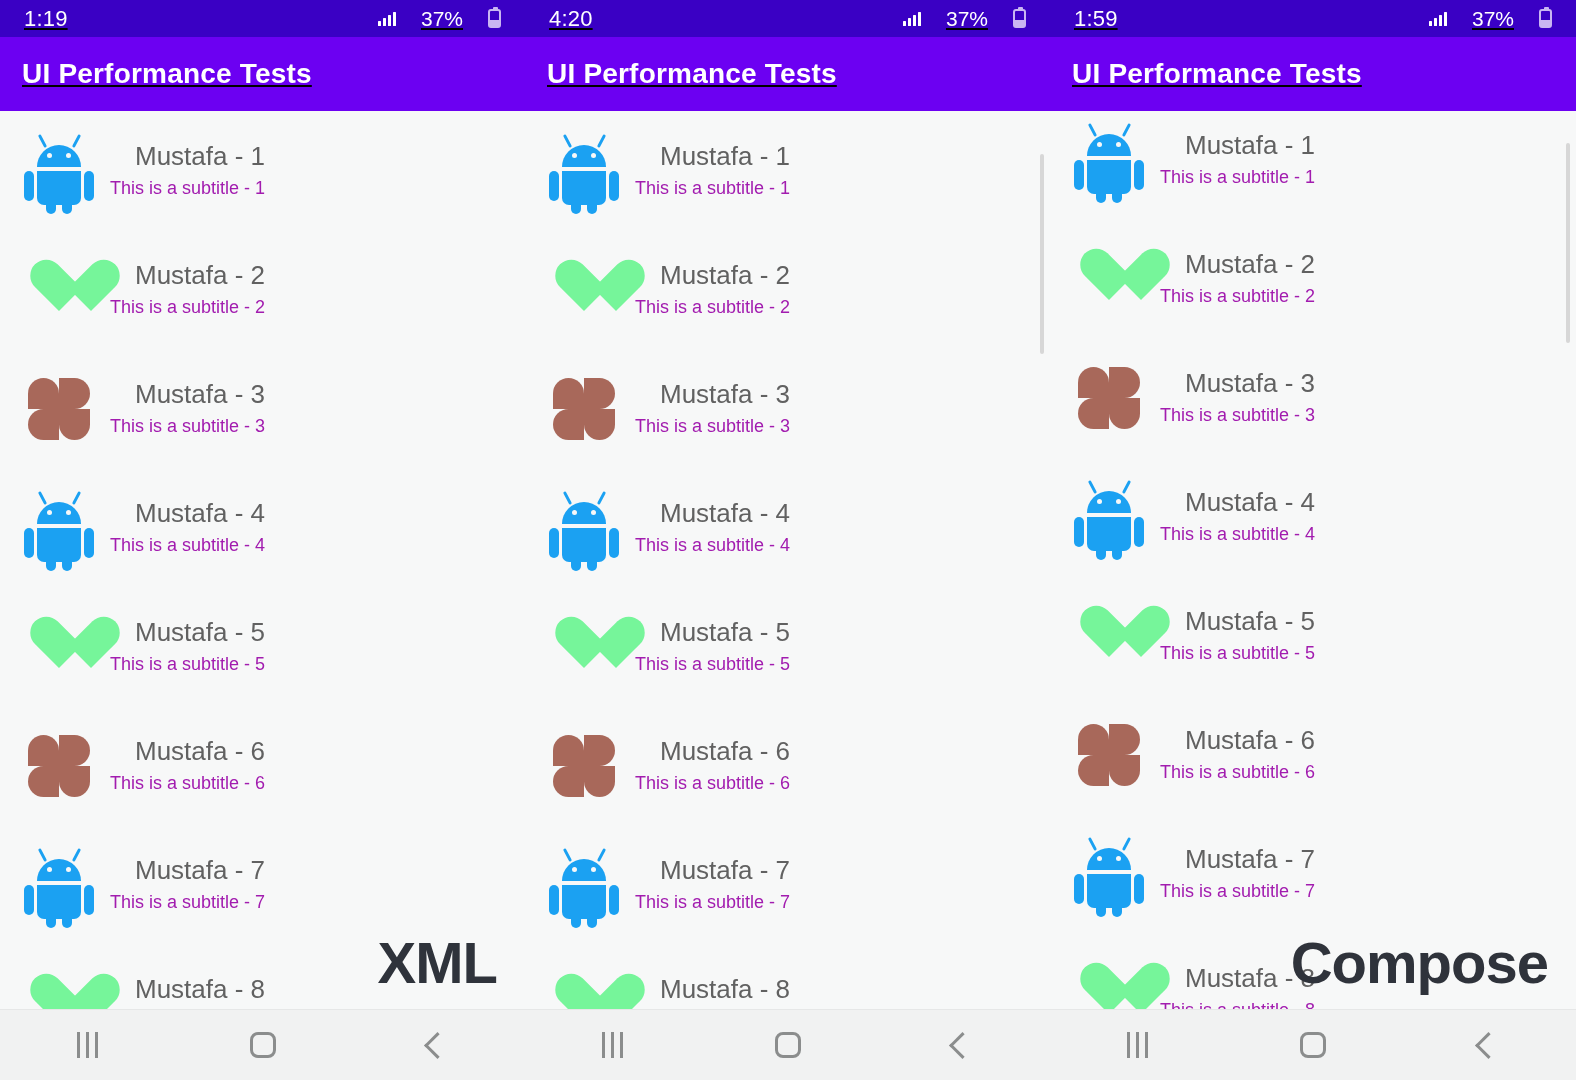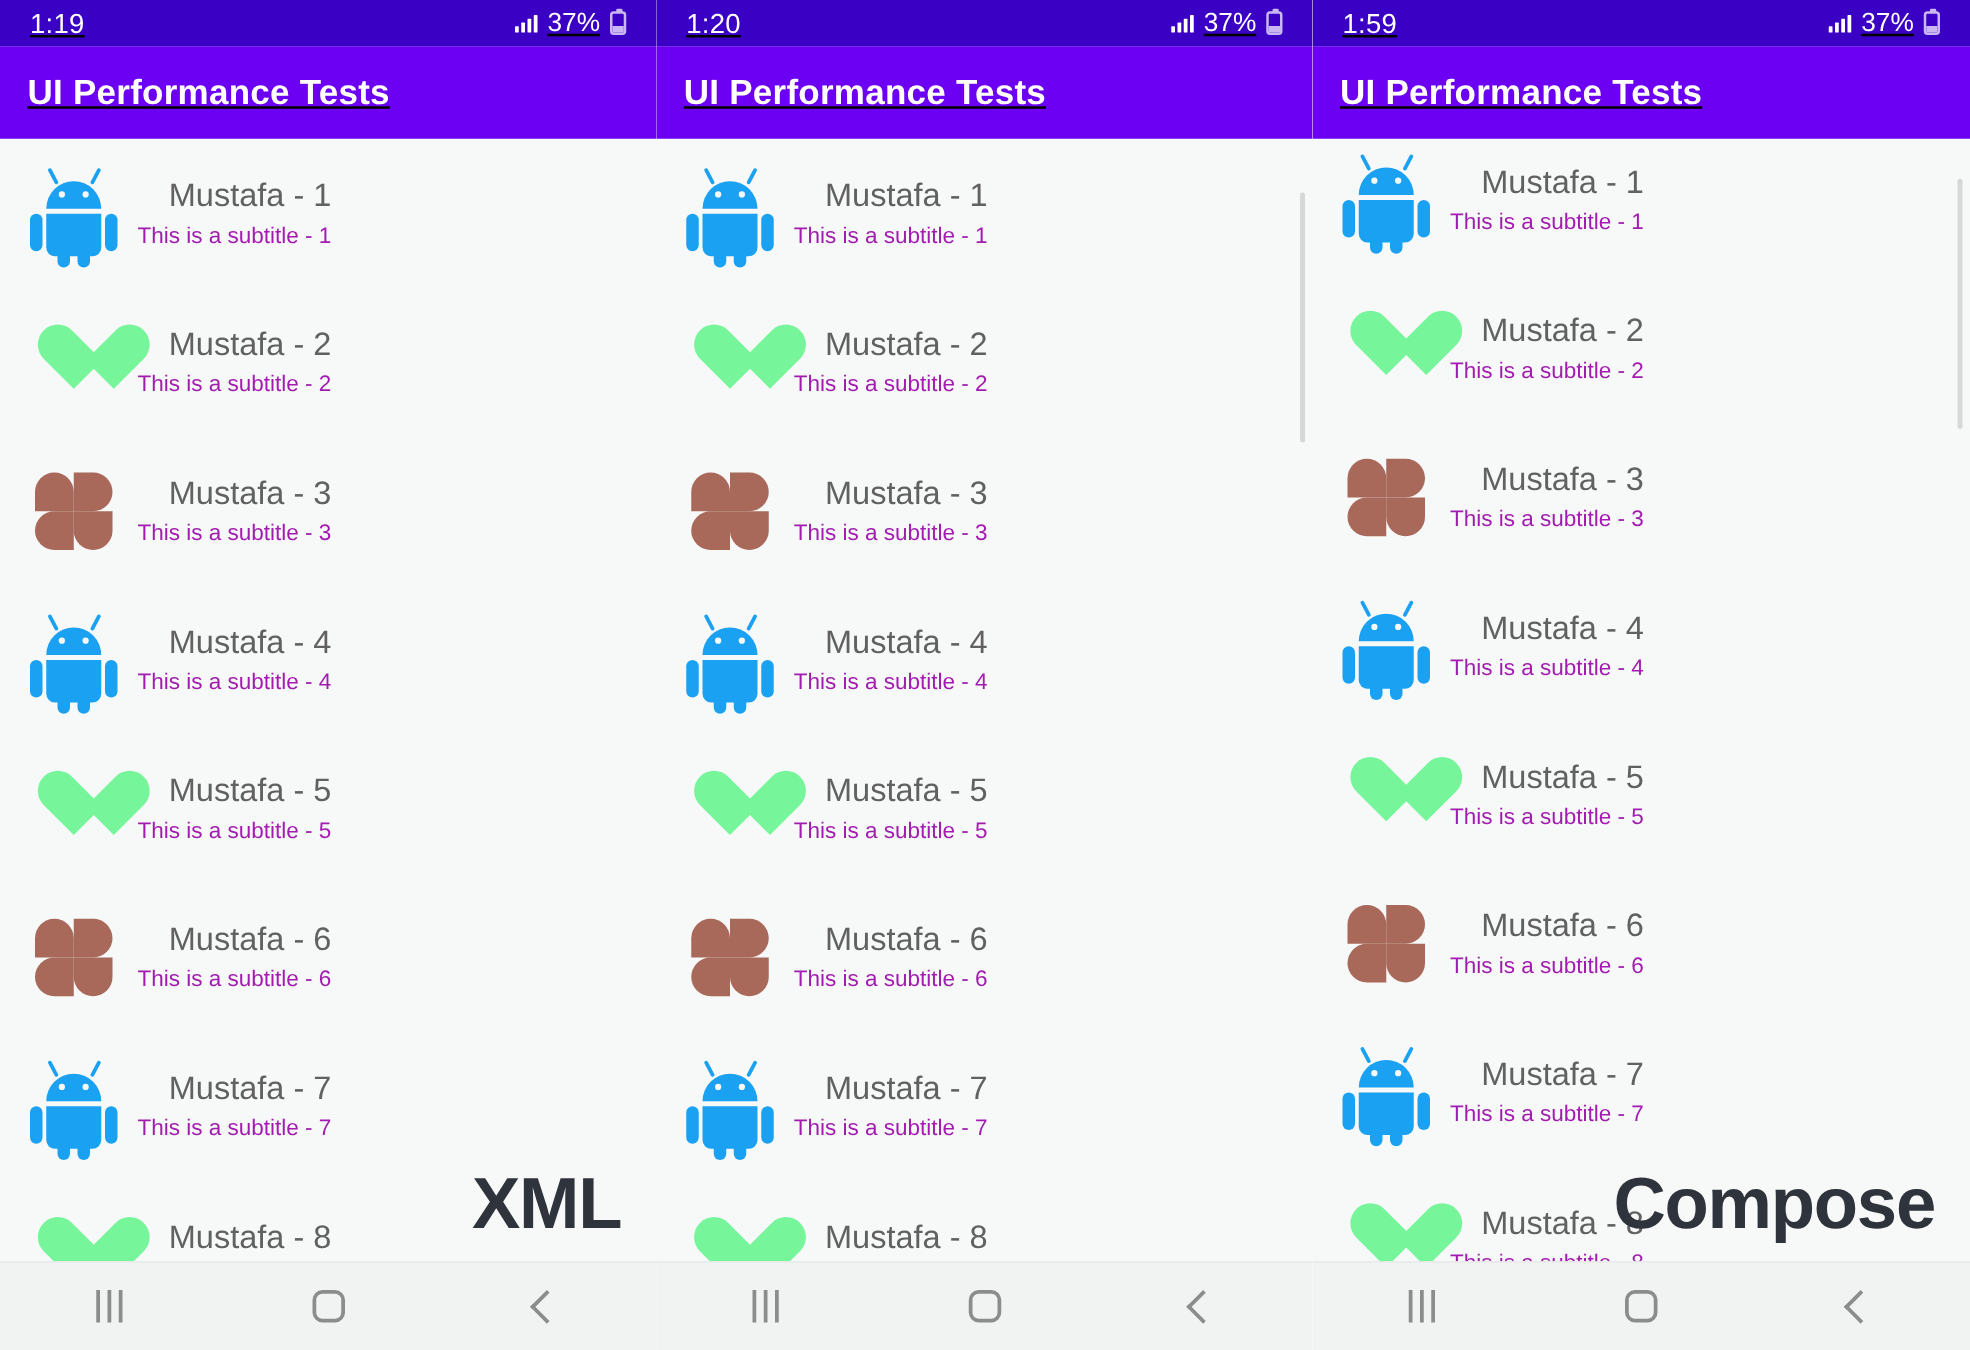--- a/index.html
+++ b/index.html
@@ -14,21 +14,21 @@
   .phone.p2{width:525px;}
   .phone.p3{width:526px;}
 
   
   .statusbar{
     height:37px;background:#3a00c4;
     display:flex;align-items:center;justify-content:space-between;
     padding:0 24px 0 24px;box-sizing:border-box;position:relative;z-index:5;
   }
   .sb-time{color:#ffffff;font-size:22px;letter-spacing:.2px;}
-  .sb-right{display:flex;align-items:center;gap:5px;}
+  .sb-right{display:flex;align-items:center;gap:22px;}
   .sig{display:flex;align-items:flex-end;gap:2px;height:15px;}
   .sig i{display:block;width:3px;background:#ffffff;border-radius:.5px;}
   .sig i:nth-child(1){height:5px;}
   .sig i:nth-child(2){height:8px;}
   .sig i:nth-child(3){height:11px;}
   .sig i:nth-child(4){height:14px;}
   .sb-batt-txt{color:#ffffff;font-size:21px;margin-left:3px;}
   .batt{
     width:13px;height:19px;border:2px solid #c9b6f2;border-radius:3px;
     position:relative;margin-left:3px;box-sizing:border-box;
@@ -264,21 +264,21 @@
         <div class="navbtn">
           <div class="ic-home"></div>
         </div>
         <div class="navbtn">
           <div class="ic-back"></div>
         </div>
       </div>
     </div>
     <div class="phone p2">
       <div class="statusbar">
-        <div class="sb-time">1:20</div>
+        <div class="sb-time">4:20</div>
         <div class="sb-right">
           <div class="sig">
             <i></i>
             <i></i>
             <i></i>
             <i></i>
           </div>
           <div class="sb-batt-txt">37%</div>
           <div class="batt"></div>
         </div>

